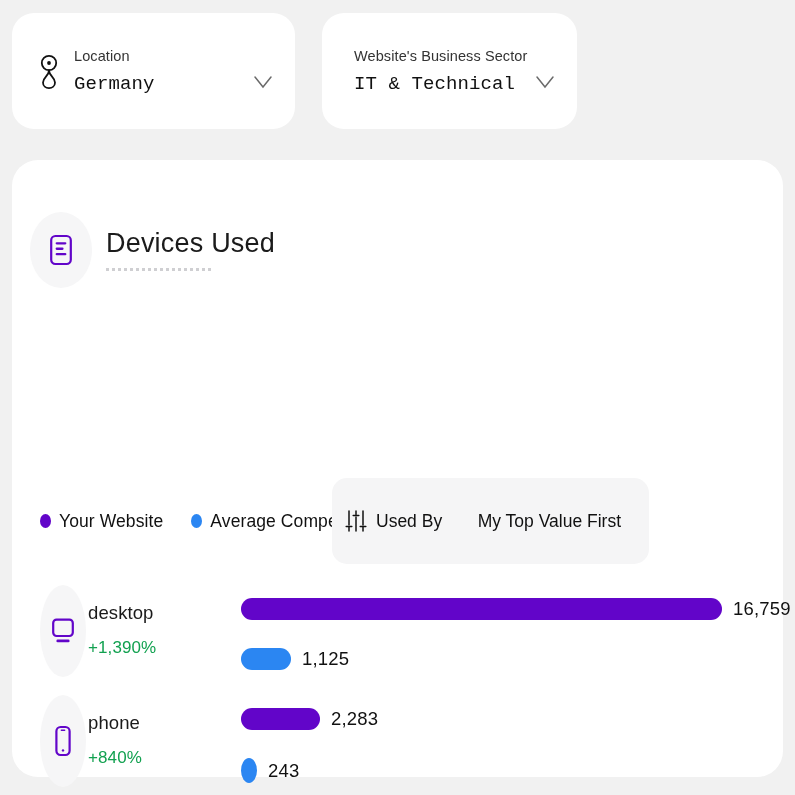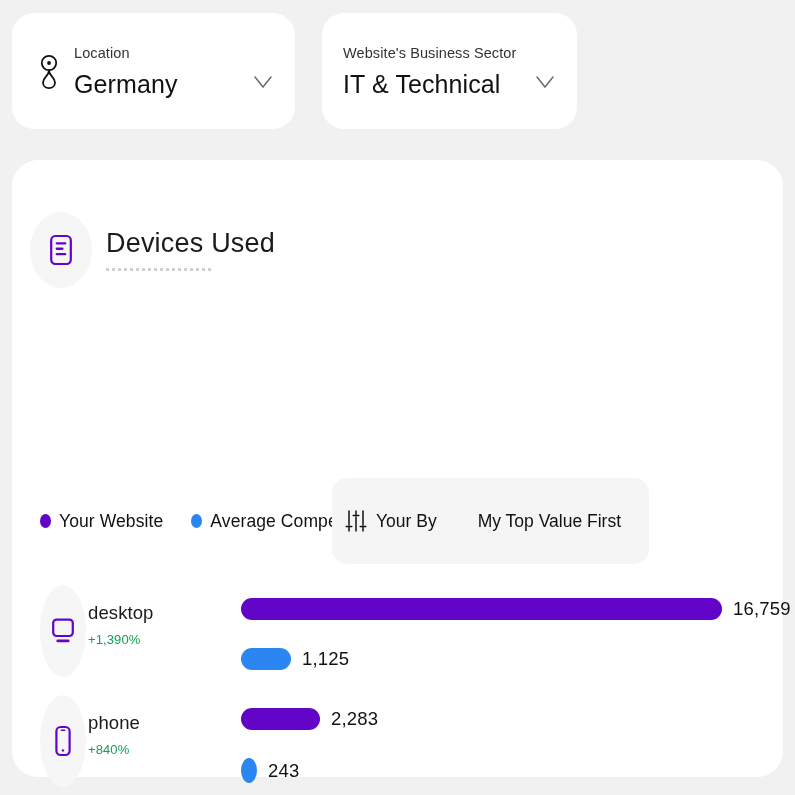--- a/index.html
+++ b/index.html
@@ -27,44 +27,45 @@
   .filter-card {
     background: #ffffff;
     border-radius: 22px;
     height: 116px;
     box-sizing: border-box;
     position: relative;
     display: flex;
     align-items: center;
   }
   .filter-card.location { width: 283px; padding-left: 16px; }
-  .filter-card.sector   { width: 255px; padding-left: 21px; }
+  .filter-card.sector   { width: 255px; padding-left: 32px; }
 
   .pin-wrap {
     width: 42px;
     height: 42px;
     flex: 0 0 42px;
     display: flex;
     align-items: center;
     justify-content: center;
     margin-right: 4px;
   }
   .filter-text { display: flex; flex-direction: column; justify-content: center; }
   .filter-label {
     font-size: 14.5px;
     color: #333333;
     line-height: 1.3;
     margin-bottom: 8px;
     letter-spacing: .1px;
   }
   .filter-value {
-    font-size: 25px;
+    font-size: 19px;
     color: #111111;
     line-height: 1.1;
     letter-spacing: .1px;
+    font-family: Liberation Mono, monospace;
   }
   .chevron {
     position: absolute;
     right: 22px;
     top: 62px;
     width: 20px;
     height: 14px;
   }
 
   
@@ -194,22 +195,22 @@
     left: 76px;
     top: 26px;
   }
   .device-name {
     font-size: 18.5px;
     color: #1a1a1a;
     line-height: 1.15;
     letter-spacing: .1px;
   }
   .device-delta {
-    margin-top: 10px;
-    font-size: 13px;
+    margin-top: 16px;
+    font-size: 17px;
     color: #12a150;
     line-height: 1;
     letter-spacing: .1px;
   }
 
   .bars {
     position: absolute;
     left: 229px;
     top: 0;
     right: 0;
@@ -311,21 +312,21 @@
         <path d="M11 8 V22" stroke="#111" stroke-width="1.5" stroke-linecap="round"></path>
         <path d="M18 2 V16" stroke="#111" stroke-width="1.5" stroke-linecap="round"></path>
         <path d="M1.2 17.6 H6.8" stroke="#111" stroke-width="1.5" stroke-linecap="round"></path>
         <path d="M8.2 6.4 H13.8" stroke="#111" stroke-width="1.5" stroke-linecap="round"></path>
         <path d="M15.2 17.6 H20.8" stroke="#111" stroke-width="1.5" stroke-linecap="round"></path>
         <path d="M4 18.4 V22" stroke="#111" stroke-width="1.5" stroke-linecap="round"></path>
         <path d="M18 18.4 V22" stroke="#111" stroke-width="1.5" stroke-linecap="round"></path>
         <path d="M11 2 V5.4" stroke="#111" stroke-width="1.5" stroke-linecap="round"></path>
       </svg>
     </span>
-    <span class="sort-label">Your By</span>
+    <span class="sort-label">Used By</span>
     <span class="sort-value">My Top Value First</span>
   </div>
 
   <div class="rows">
 
     <div class="row">
       <span class="device-icon-bubble">
         <svg width="26" height="28" viewBox="0 0 26 28" fill="none">
           <rect x="3.2" y="2.6" width="19.6" height="16.4" rx="3.4" stroke="#6205c9" stroke-width="2.2"></rect>
           <rect x="6.4" y="22.6" width="13.2" height="2.6" rx="1.3" fill="#6205c9"></rect>

